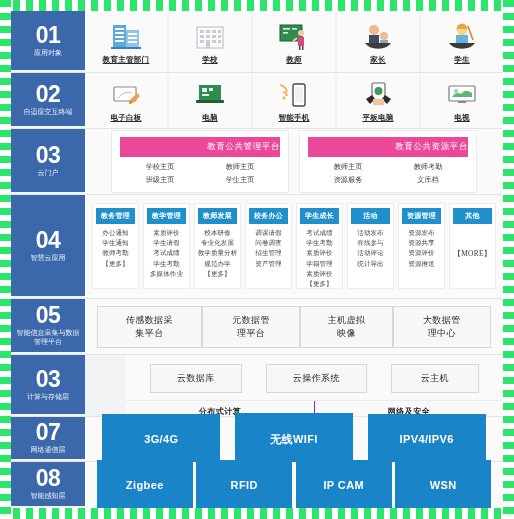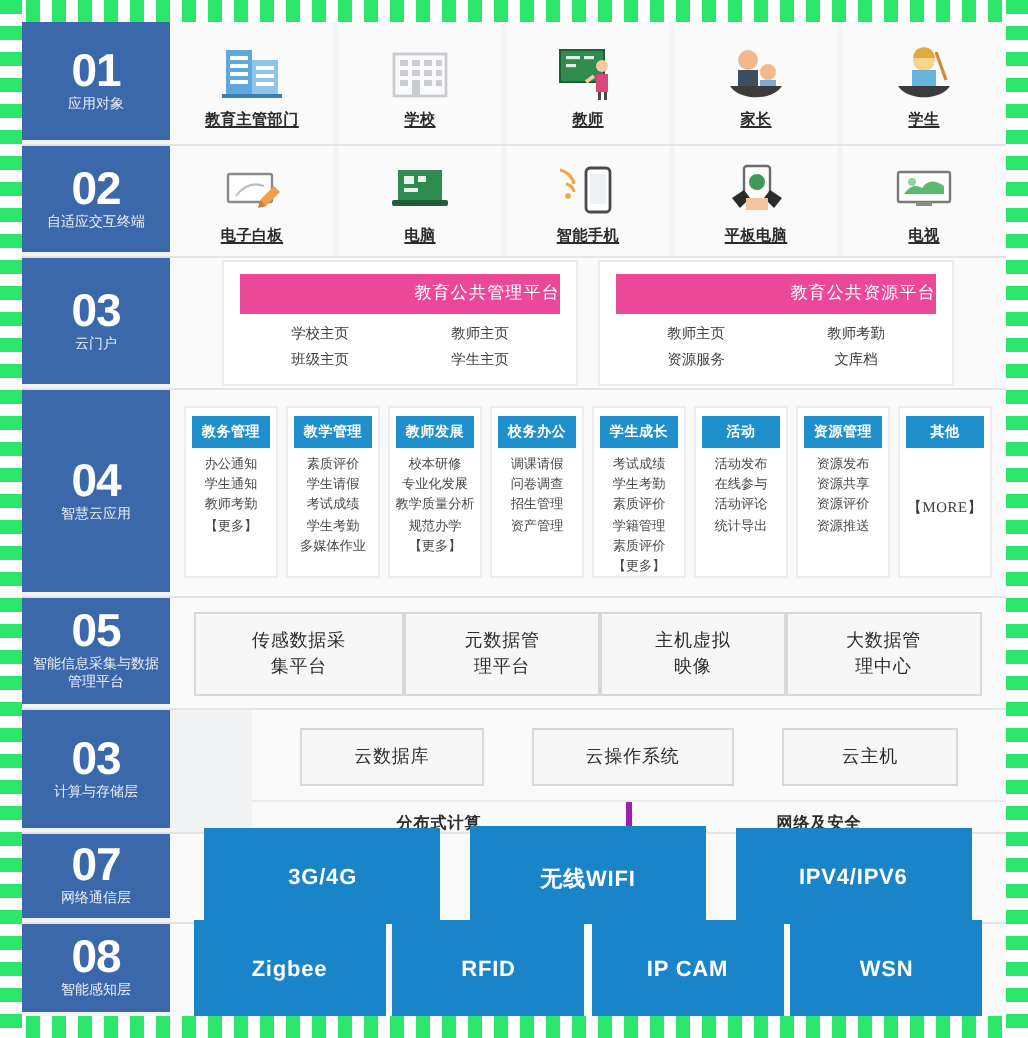--- a/index.html
+++ b/index.html
@@ -207,21 +207,21 @@
   }
   .subbar div{
     flex:1 1 0;
     text-align:center;
     font-size:8px;
     font-weight:bold;
     color:#2d2d2d;
     padding:5px 0 6px;
     letter-spacing:0.5px;
   }
-  .subbar div:first-child{ border-right:3px solid #a21caf; }
+  .subbar div:first-child{ border-right:1px solid #a21caf; }
 
   
   .tagrow{
     display:flex;
     align-items:center;
     justify-content:space-around;
     padding:9px 10px;
     background:#fafafa;
     height:100%;
   }

